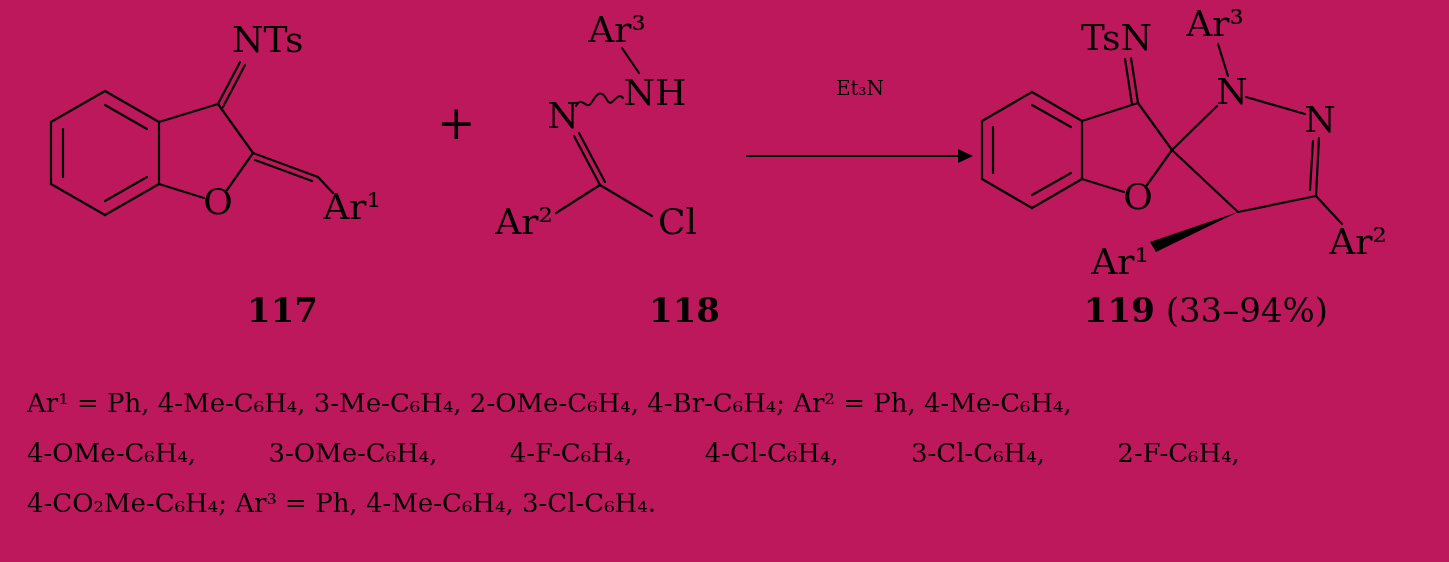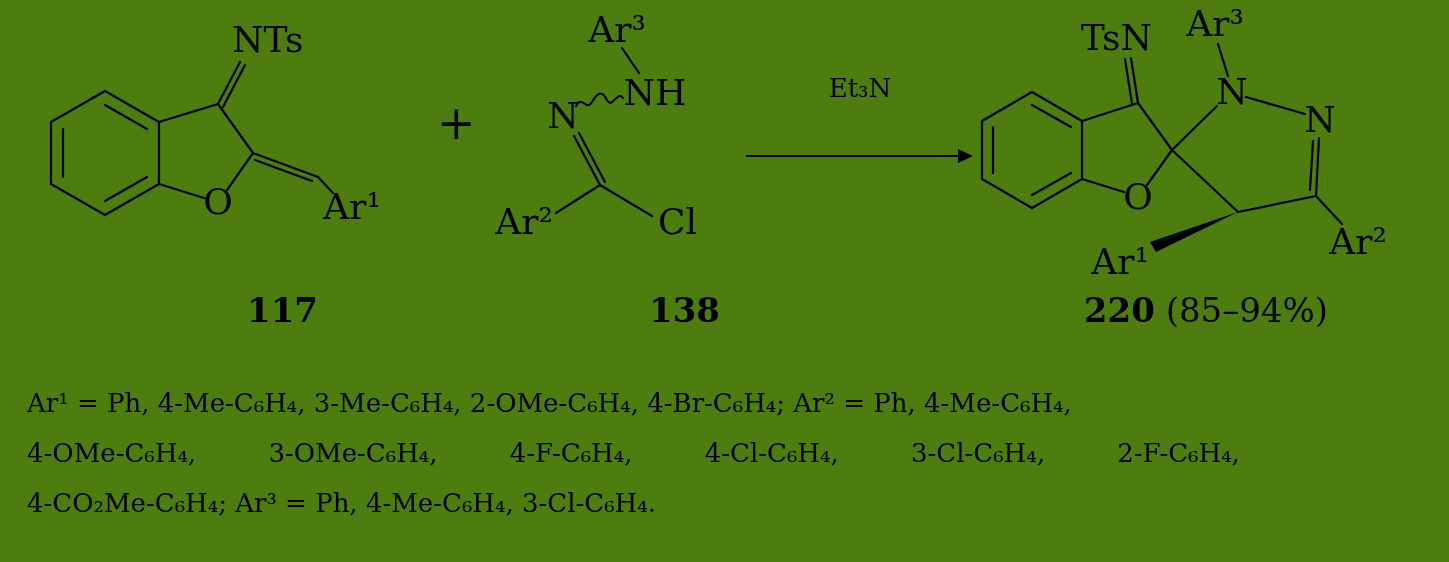--- a/index.html
+++ b/index.html
@@ -2,33 +2,33 @@
 <html><head>
 <meta charset="utf-8">
 <style>
   * { margin:0; padding:0; box-sizing:border-box; }
   html,body { background:#ffffff; }
   body {
     width:1449px; height:562px;
     font-family:"DejaVu Serif","Liberation Serif",serif;
     color:#000;
   }
-  .canvas { position:relative; width:1449px; height:562px; background:#4d7c0f; overflow:hidden; }
+  .canvas { position:relative; width:1449px; height:562px; background:#be185d; overflow:hidden; }
   .abs { position:absolute; }
 
   svg line, svg path.bond { stroke:#000; stroke-width:2.2; fill:none; stroke-linecap:round; }
   svg path.squiggle { stroke:#000; stroke-width:2; fill:none; stroke-linecap:round; }
   svg polygon.wedge, svg polygon.arrowhead { fill:#000; stroke:none; }
   svg text {
     font-family:"DejaVu Serif","Liberation Serif",serif;
     font-size:36px; fill:#000; stroke:none;
   }
 
   .plus { font-size:46px; line-height:1; }
-  .arrow-text { text-align:center; font-size:26px; line-height:32px; white-space:nowrap; }
+  .arrow-text { text-align:center; font-size:20px; line-height:32px; white-space:nowrap; }
   .cmpd-label { font-size:34px; text-align:right; white-space:nowrap; }
   .cmpd-label .num { font-weight:bold; }
   .cmpd-label .yield { font-weight:normal; }
 
   .subs { font-size:26px; line-height:50px; white-space:nowrap; }
   .subs .justified { word-spacing:64px; }
 </style>
 </head>
 <body>
 
@@ -133,25 +133,25 @@
     <text x="350" y="132" text-anchor="middle">N</text>
     <text x="168" y="209" text-anchor="middle">O</text>
     <text x="150" y="274" text-anchor="middle">Ar¹</text>
     <text x="388" y="254" text-anchor="middle">Ar²</text>
   </svg>
 
   <div class="abs cmpd-label" style="left:168px; top:290px; width:150px;">
     <span class="num">117</span>
   </div>
   <div class="abs cmpd-label" style="left:570px; top:290px; width:150px;">
-    <span class="num">138</span>
+    <span class="num">118</span>
   </div>
   <div class="abs cmpd-label" style="left:1028px; top:290px; width:300px;">
-    <span class="num">220</span>
-    <span class="yield">(85–94%)</span>
+    <span class="num">119</span>
+    <span class="yield">(33–94%)</span>
   </div>
 
   <div class="abs subs" style="left:27px; top:378px; width:1400px;">
     <div>Ar¹ = Ph, 4-Me-C₆H₄, 3-Me-C₆H₄, 2-OMe-C₆H₄, 4-Br-C₆H₄; Ar² = Ph, 4-Me-C₆H₄,</div>
     <div class="justified">4-OMe-C₆H₄, 3-OMe-C₆H₄, 4-F-C₆H₄, 4-Cl-C₆H₄, 3-Cl-C₆H₄, 2-F-C₆H₄,</div>
     <div>4-CO₂Me-C₆H₄; Ar³ = Ph, 4-Me-C₆H₄, 3-Cl-C₆H₄.</div>
   </div>
 
 </div>
 

